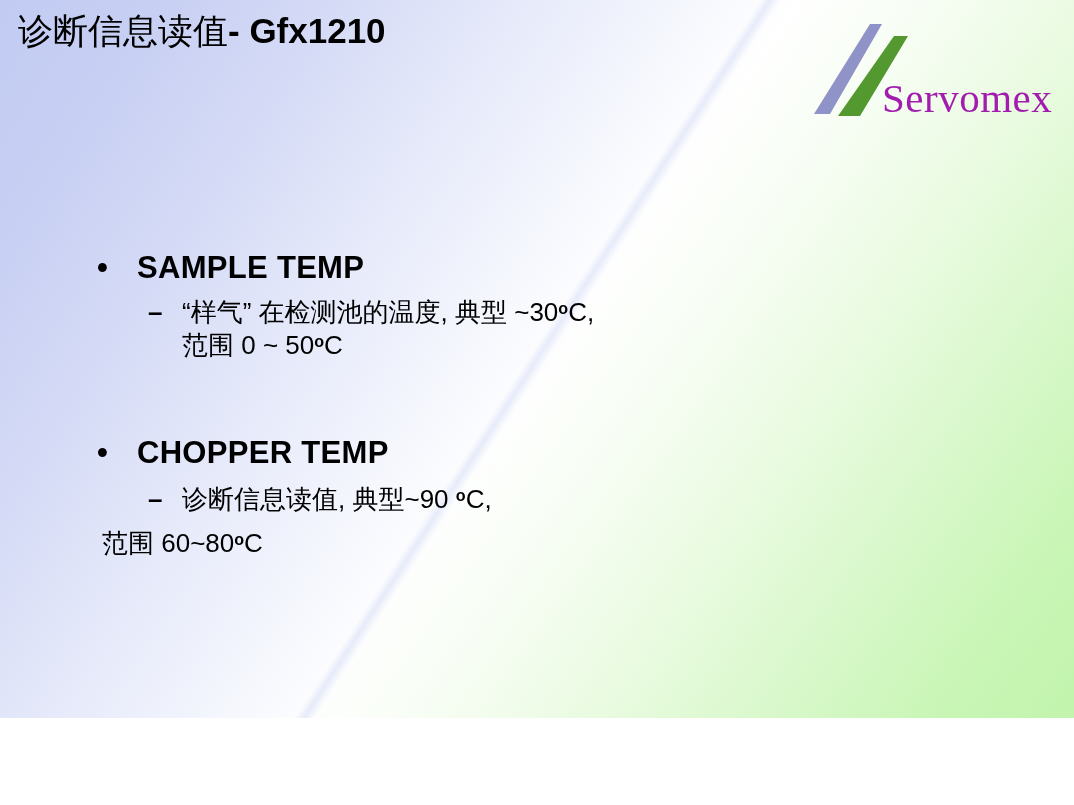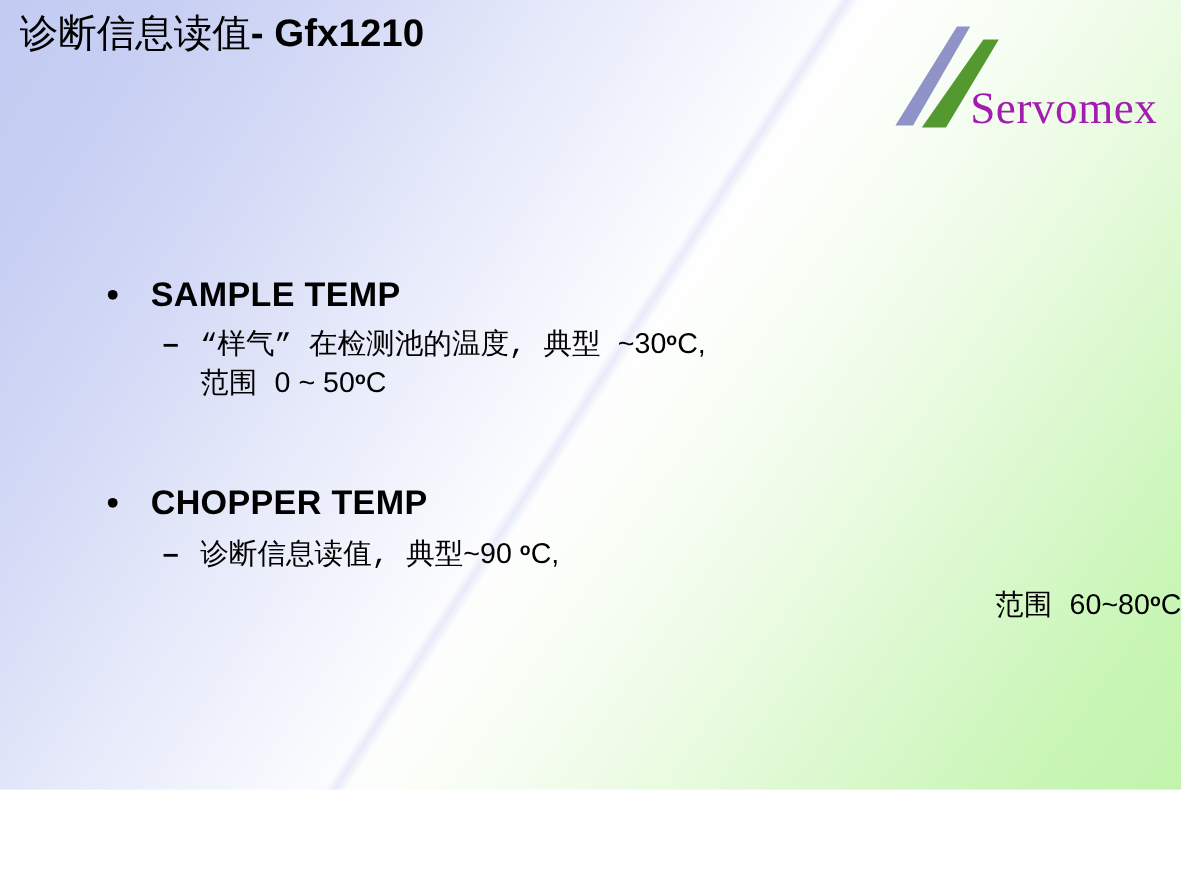--- a/index.html
+++ b/index.html
@@ -136,21 +136,21 @@
   .bullet-l2 .dash {
     position: absolute;
     left: 148px;
     top: 0;
     font-family: "Liberation Sans", sans-serif;
     font-size: 26px;
     font-weight: bold;
     line-height: 1.30;
   }
   .cjk-serif {
-    font-family: Liberation Mono, monospace;
+    font-family: Liberation Sans, sans-serif;
     font-weight: normal;
   }
   .lat-bold {
     font-family: "Liberation Sans", sans-serif;
     font-weight: normal;
   }
   .deg {
     font-family: "Liberation Sans", sans-serif;
     font-weight: bold;
     font-size: 0.62em;
@@ -202,19 +202,19 @@
 
     <div class="bullet-block">
       <div class="bullet-l1">
         <span class="dot">•</span>
         <span>CHOPPER TEMP</span>
       </div>
       <div class="bullet-l2" style="margin-top:10px;">
         <span class="dash">–</span>
         <span class="cjk-serif">诊断信息读值, 典型</span><span class="lat-bold">~90 </span><span class="deg">o</span><span class="lat-bold">C,</span>
       </div>
-      <div class="bullet-l2" style="margin-top:10px; padding-left:81px;text-align:right;">
+      <div class="bullet-l2" style="margin-top:10px; padding-left:102px;">
         <span class="cjk-serif">范围 </span><span class="lat-bold">60~80</span><span class="deg">o</span><span class="lat-bold">C</span>
       </div>
     </div>
 
   </div>
 </div>
 
 </body></html>

